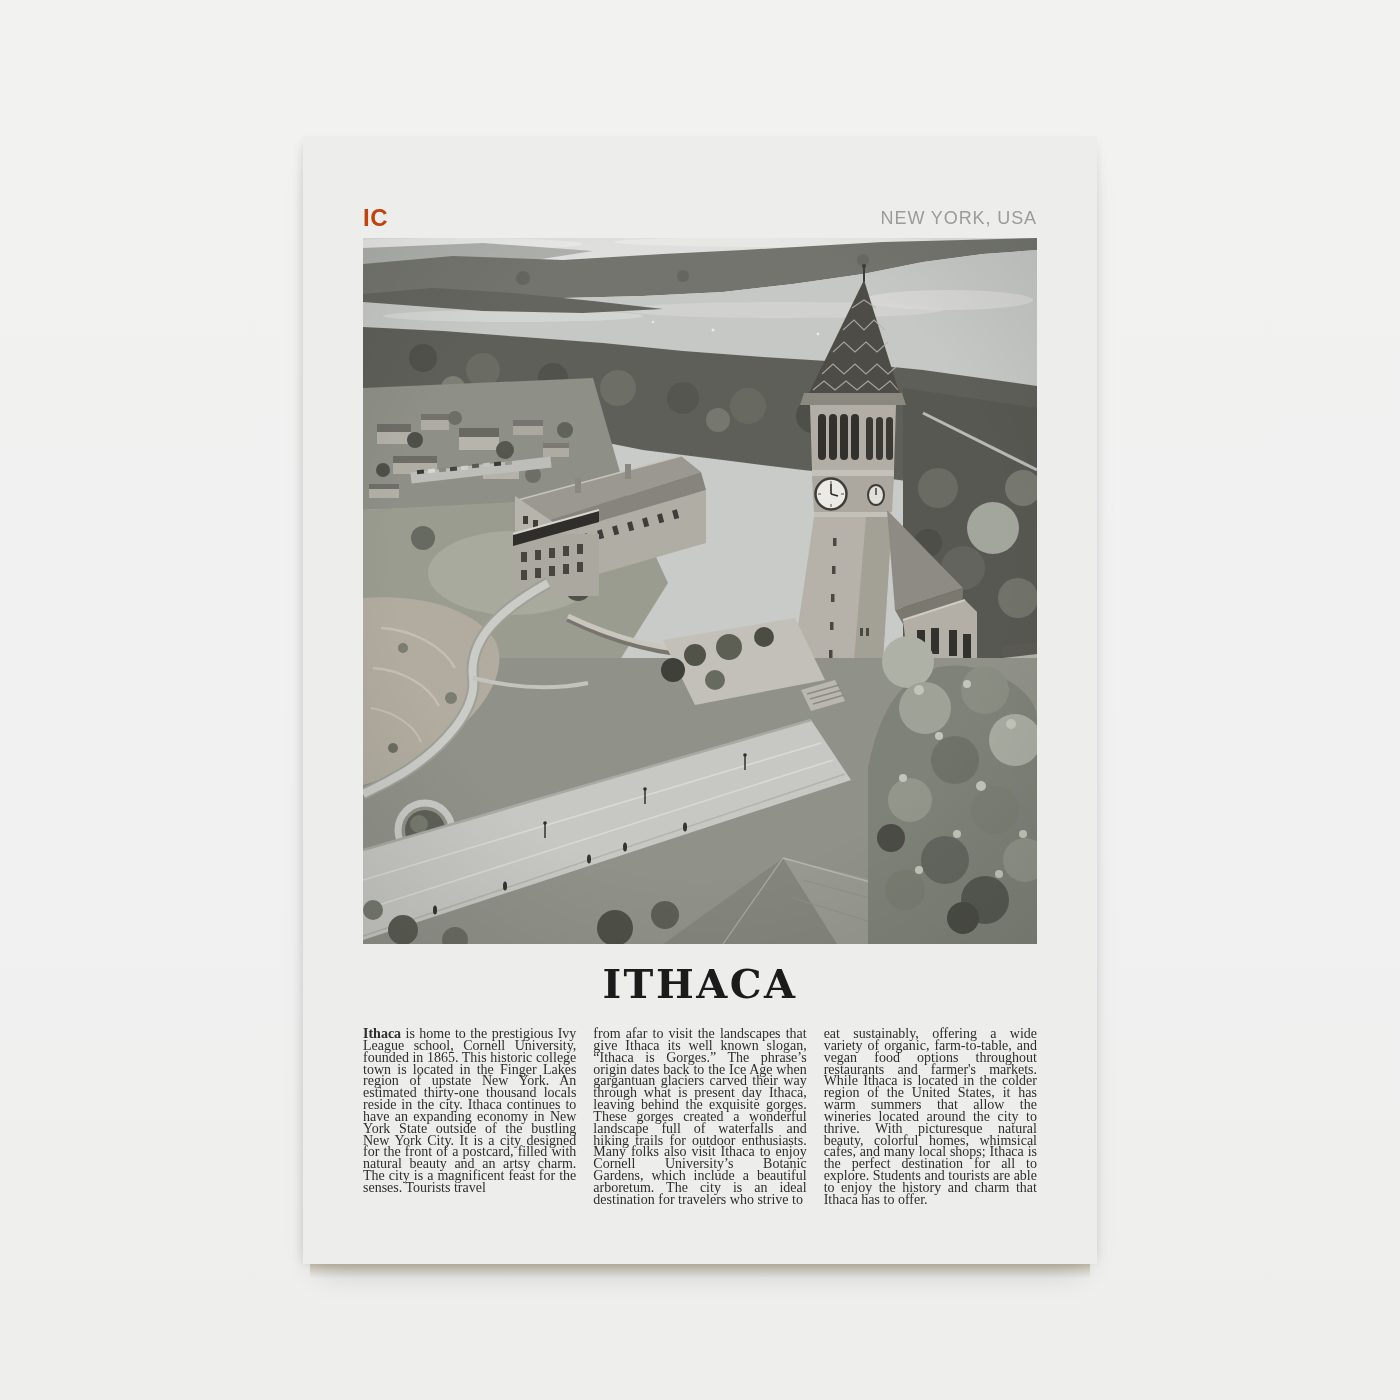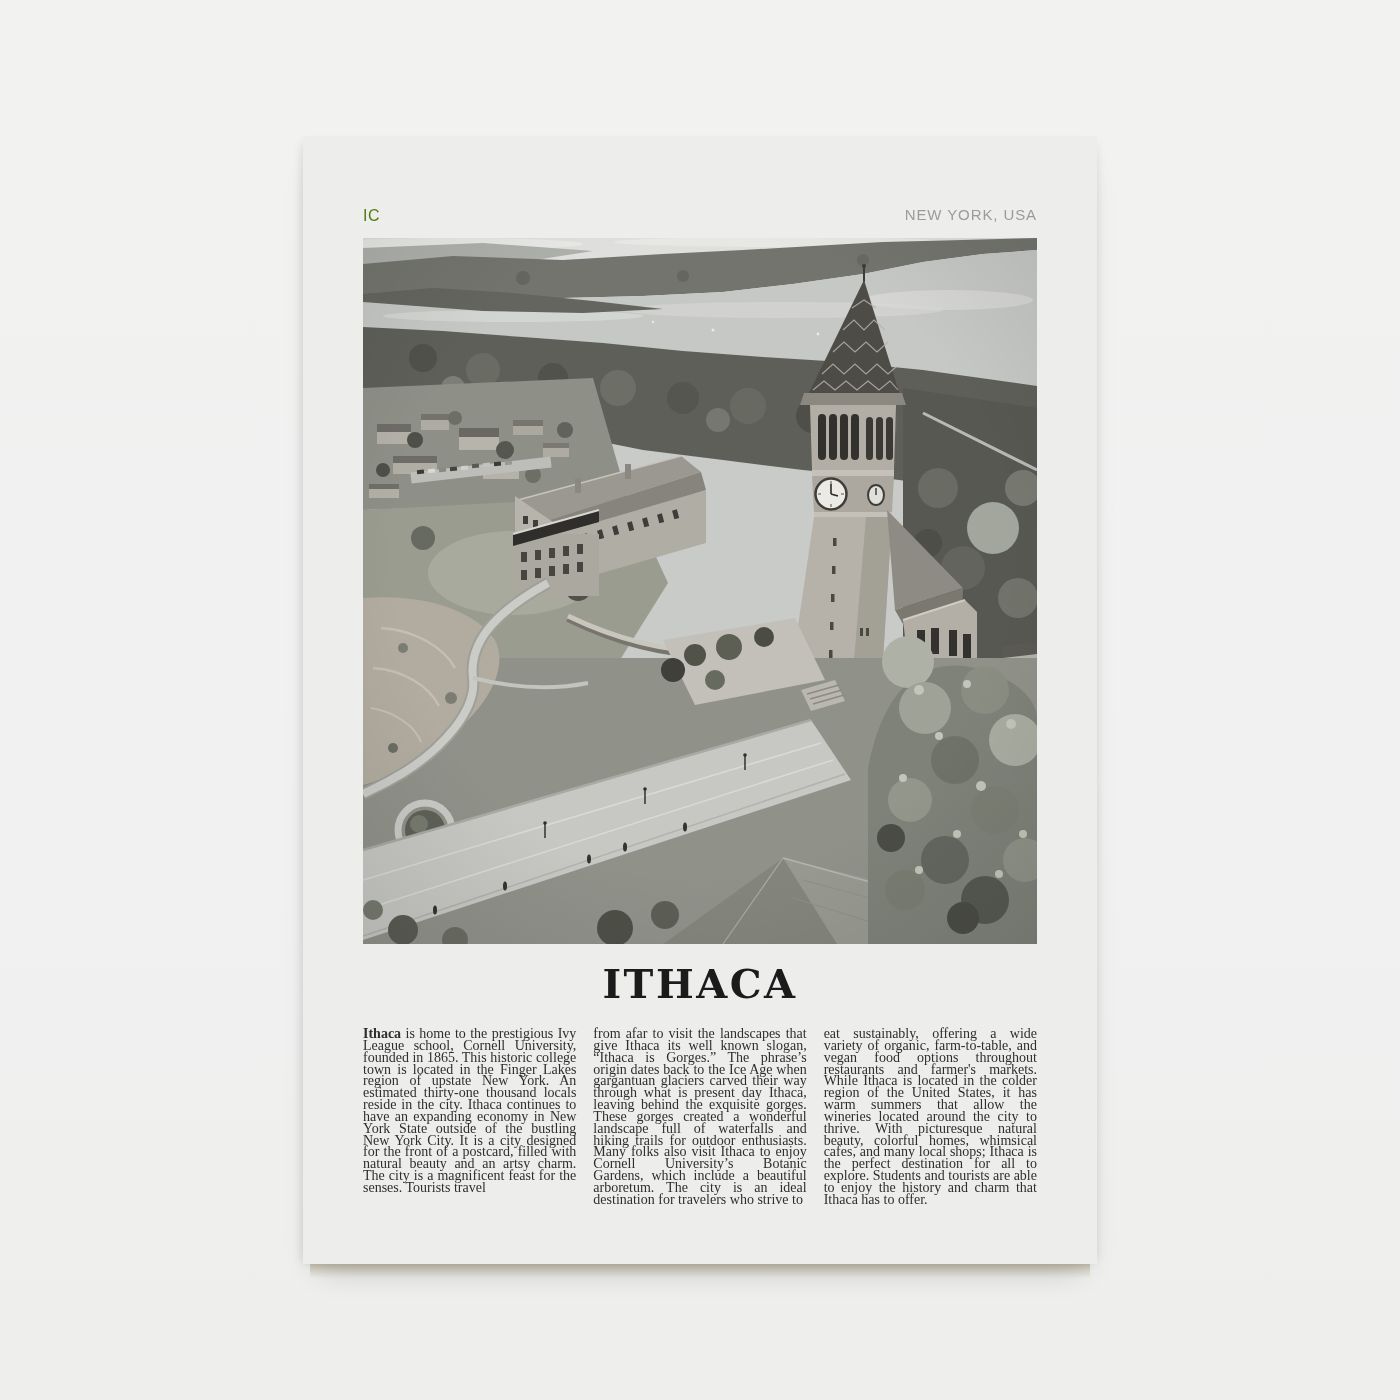--- a/index.html
+++ b/index.html
@@ -18,25 +18,25 @@
   .poster::after{
     content:"";position:absolute;left:7px;right:7px;bottom:-14px;height:14px;
     background:linear-gradient(180deg,rgba(160,150,120,0.55),rgba(160,150,120,0));
     filter:blur(0.5px);
   }
   .poster-header{
     position:absolute;left:60px;right:60px;top:70px;
     display:flex;justify-content:space-between;align-items:flex-end;
   }
   .logo{
-    font-family:"Liberation Sans", sans-serif;font-weight:400;font-size:16px;
-    letter-spacing:0.5px;color:#4d7c0f;line-height:1;
+    font-family:"Liberation Sans", sans-serif;font-weight:700;font-size:24px;
+    letter-spacing:0.5px;color:#c2410c;line-height:1;
   }
   .location{
-    font-family:"Liberation Sans", sans-serif;font-weight:400;font-size:15px;
+    font-family:"Liberation Sans", sans-serif;font-weight:400;font-size:18px;
     letter-spacing:0.9px;color:#9b9b9b;line-height:1.2;
   }
   .photo{
     position:absolute;left:60px;top:102px;width:674px;height:706px;
     background:#c9cbc8;overflow:hidden;
   }
   .photo svg{display:block;width:674px;height:706px;}
   .poster-title{
     position:absolute;left:0;right:0;top:826px;text-align:center;
     font-family:"DejaVu Serif","Liberation Serif",serif;font-weight:700;

